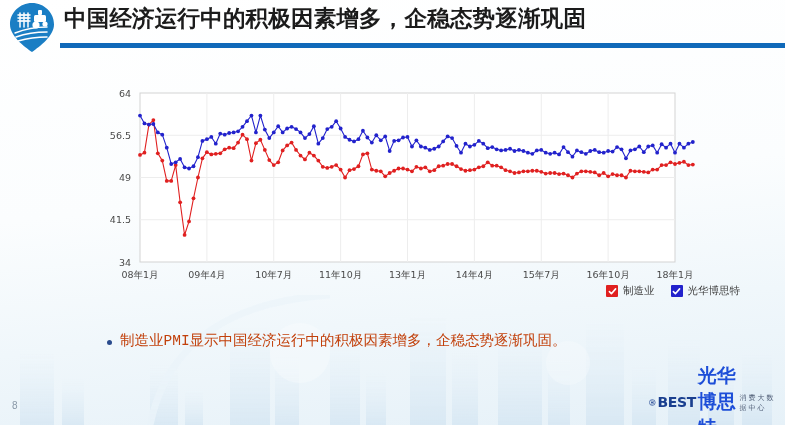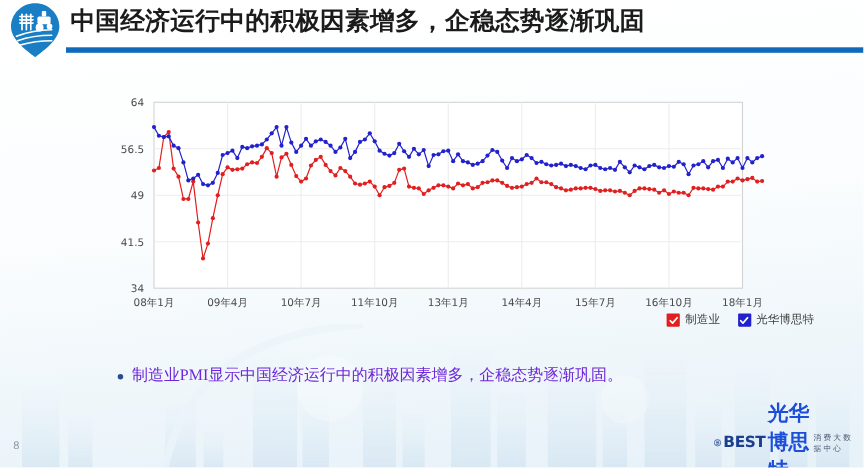--- a/index.html
+++ b/index.html
@@ -62,22 +62,22 @@
   
   #bullet-row {
     position: absolute; left: 107px; top: 332px; width: 620px;
     display: flex; align-items: flex-start; gap: 8px;
   }
   #bullet-dot {
     width: 5px; height: 5px; border-radius: 50%;
     background: #2a4b8d; margin-top: 8px; flex: 0 0 auto;
   }
   #bullet-text {
-    font-size: 14.5px; color: #6d28d9; line-height: 1.35;
-    font-family: Liberation Serif, serif;
+    font-size: 14.5px; color: #c2410c; line-height: 1.35;
+    font-family: Liberation Mono, monospace;
   }
 
   
   #page-number {
     position: absolute; left: 12px; top: 400px;
     font-size: 10px; color: #8a99a8;
   }
   #footer-logo {
     position: absolute; right: 8px; top: 385px;
     width: 128px; height: 34px;

